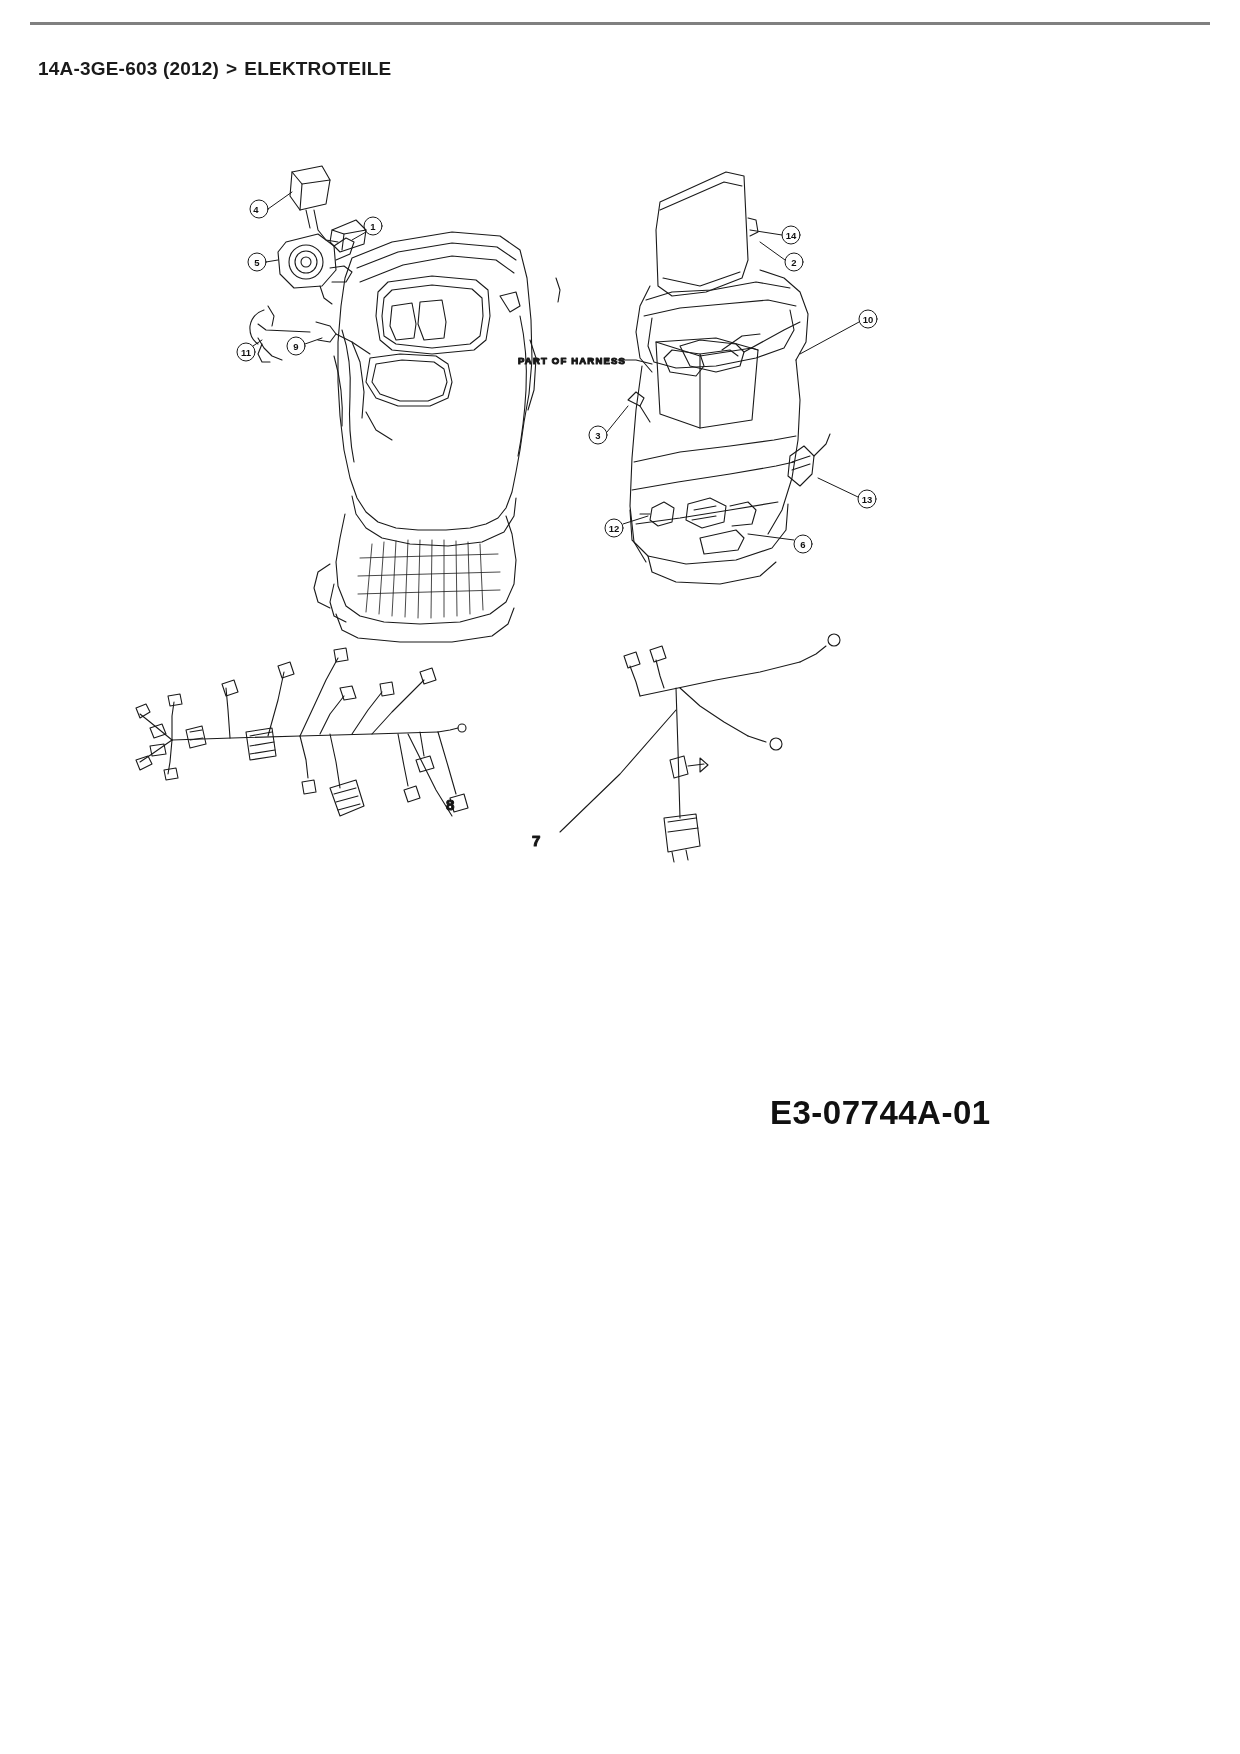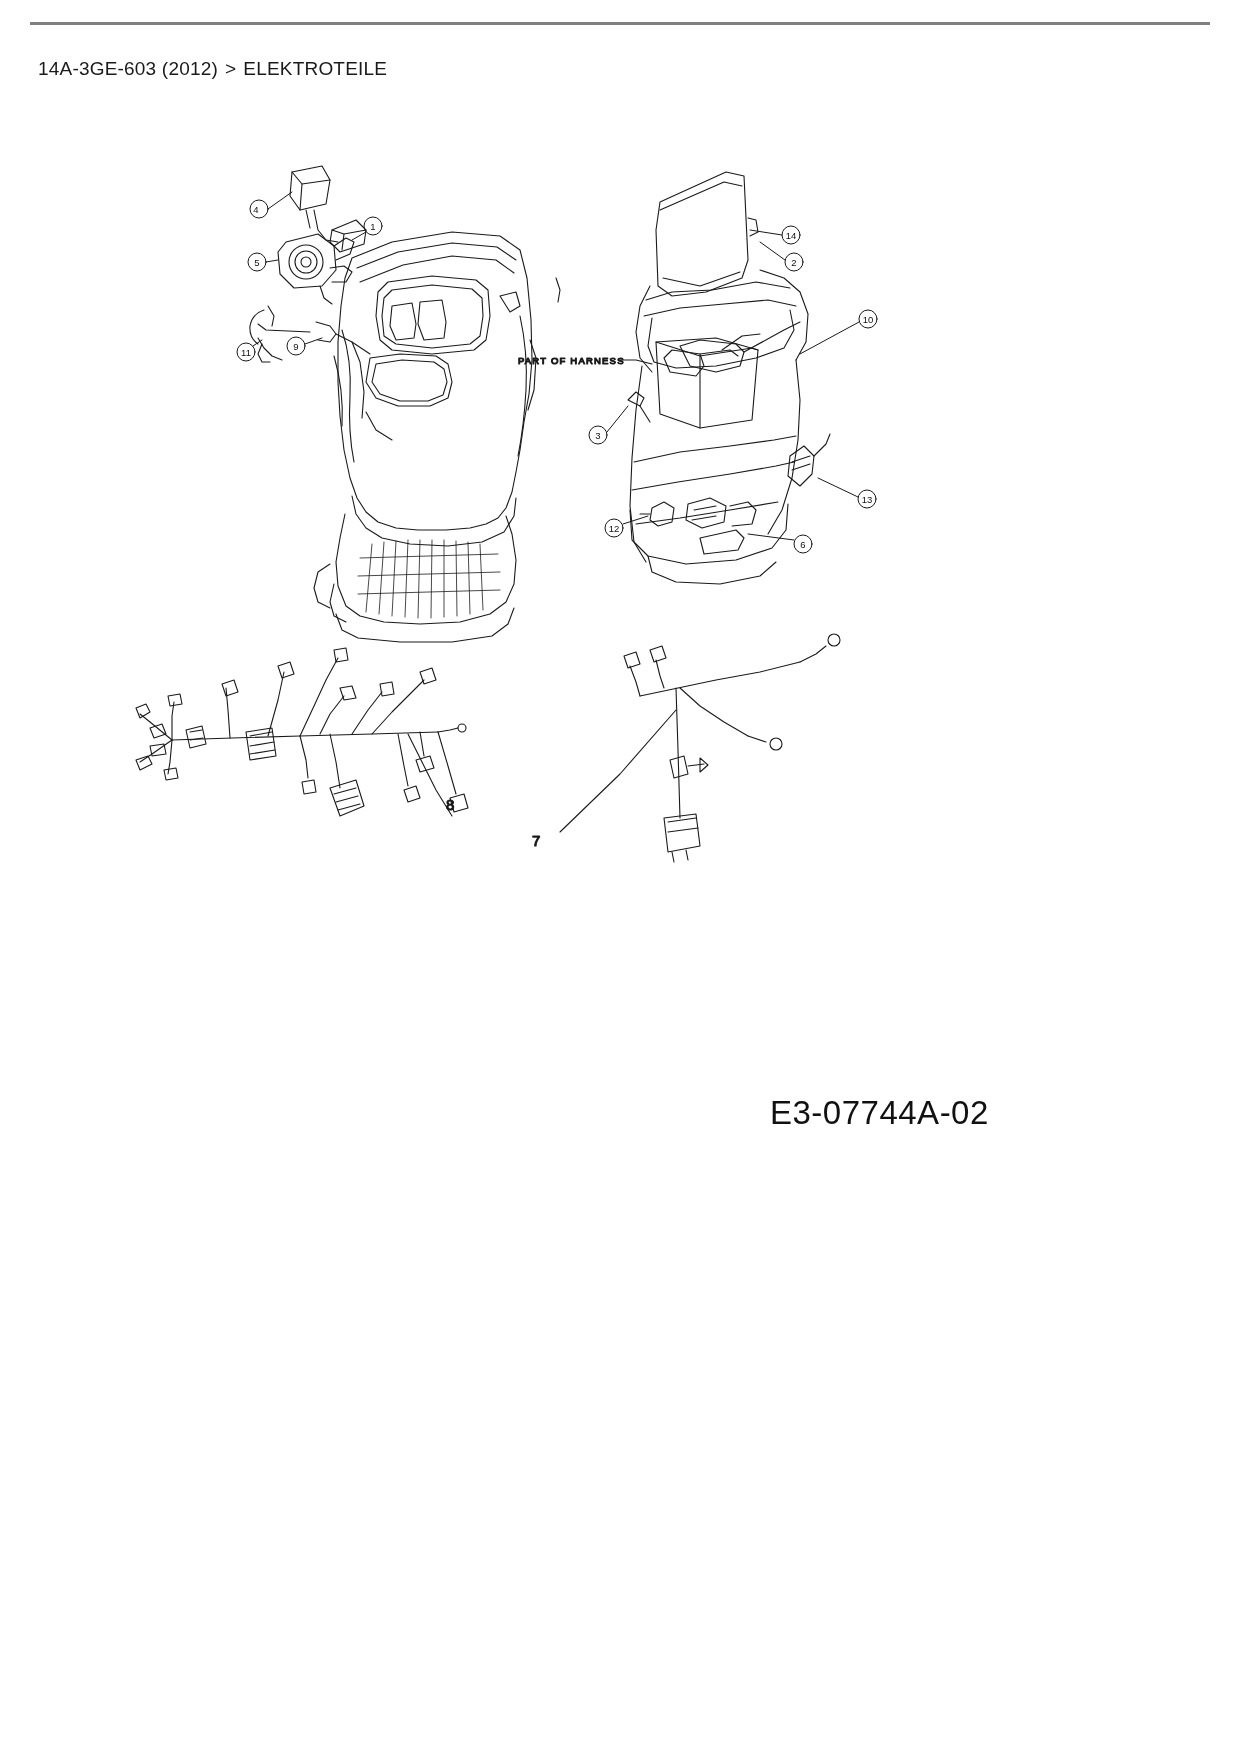--- a/index.html
+++ b/index.html
@@ -13,20 +13,21 @@
     font-family: "Liberation Sans", sans-serif;
     position: relative;
     overflow: hidden;
   }
   .page {
     position: absolute;
     left: 0; top: 0;
     width: 1240px;
     height: 1754px;
     background: #ffffff;
+    font-weight: bold;
   }
   .top-rule {
     position: absolute;
     left: 30px;
     top: 22px;
     width: 1180px;
     height: 3px;
     background: #808080;
   }
   .breadcrumb {
@@ -387,15 +388,15 @@
         <text class="callout-label" x="794" y="156" text-anchor="middle">2</text>
         <text class="callout-label" x="868" y="213" text-anchor="middle">10</text>
         <text class="callout-label" x="598" y="329" text-anchor="middle">3</text>
         <text class="callout-label" x="867" y="393" text-anchor="middle">13</text>
         <text class="callout-label" x="614" y="422" text-anchor="middle">12</text>
         <text class="callout-label" x="803" y="438" text-anchor="middle">6</text>
       </g>
     </svg>
   </div>
 
-  <div class="drawing-code">E3-07744A-02</div>
+  <div class="drawing-code">E3-07744A-01</div>
 
 </div>
 
 </body></html>

